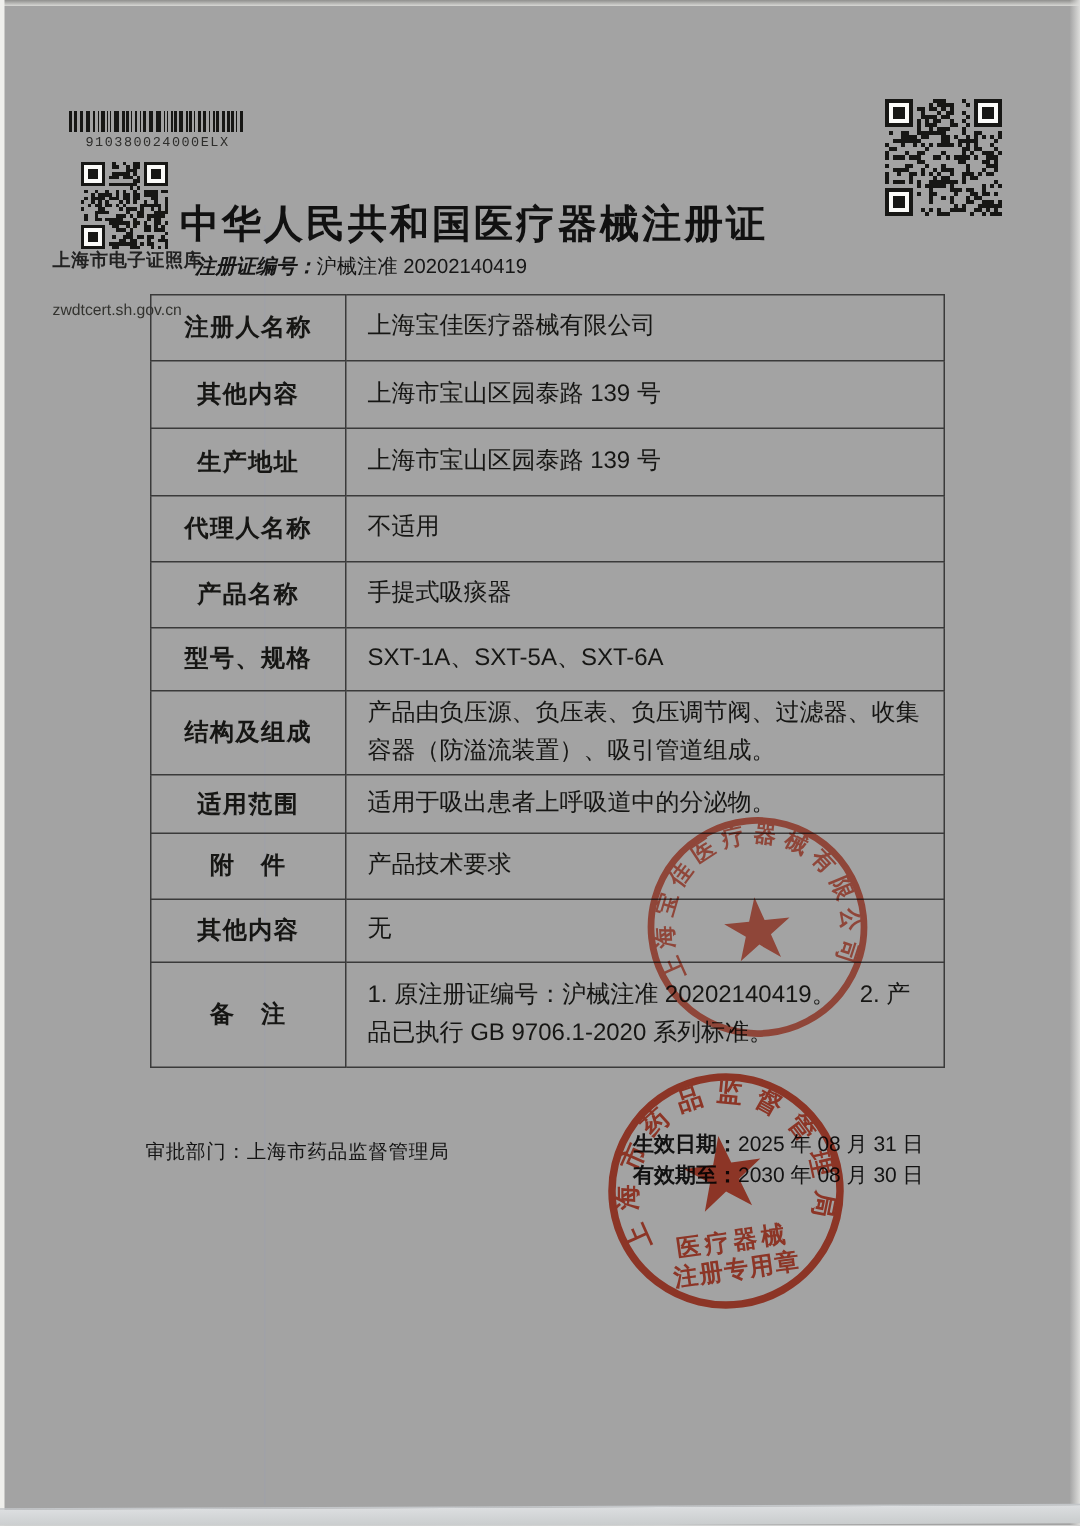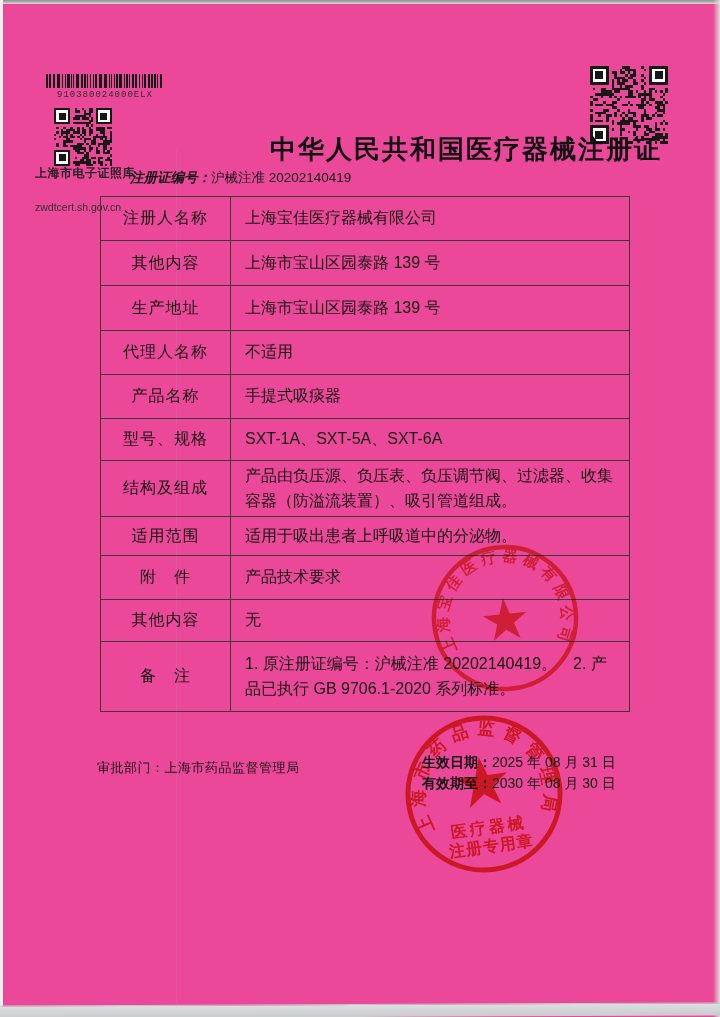--- a/index.html
+++ b/index.html
@@ -1,20 +1,20 @@
 <!DOCTYPE html>
 <html><head>
 <meta charset="utf-8">
 <style>
   * { margin:0; padding:0; box-sizing:border-box; }
   html,body { background:#e8e8e6; }
   body { font-family:"Liberation Sans","DejaVu Sans",sans-serif; }
   .page {
     position:relative; width:720px; height:1017px; margin:0 auto;
-    background:#ec4899; overflow:hidden; color:#1c1c1c;
+    background:#a3a3a3; overflow:hidden; color:#1c1c1c;
   }
   
   .scan-top { position:absolute; left:0; top:0; width:100%; height:4px;
     background:linear-gradient(to bottom,#8f8f8d,#d8d8d5); }
   .scan-bottom { position:absolute; left:-4px; right:-4px; bottom:0; height:13px;
     background:linear-gradient(to bottom,#dcdee0,#c9cccd);
     border-top:1px solid #c3c6c9; transform:rotate(-0.25deg); }
   .scan-right { position:absolute; right:0; top:0; bottom:0; width:7px;
     background:linear-gradient(to right,rgba(0,0,0,0),#dddddb); }
   .scan-left { position:absolute; left:0; top:0; bottom:0; width:3px; background:#efefec; }
@@ -26,31 +26,31 @@
   .barcode-number { position:absolute; left:40px; top:90px; width:130px;
     text-align:center; font-size:9px; letter-spacing:1px; color:#2e2e2c;
     font-family:"Liberation Mono","DejaVu Sans Mono",monospace; }
   .qr-left { position:absolute; left:54px; top:108px; width:58px; height:58px; }
   .elib-label { position:absolute; left:35px; top:165px; width:104px;
     font-size:12px; font-weight:bold; color:#222; letter-spacing:0.5px; }
   .elib-url { position:absolute; left:35px; top:181px; font-size:10.5px; color:#33332f;margin-top:20px; }
   .qr-right { position:absolute; left:590px; top:66px; width:78px; height:78px; }
 
   
-  .doc-title { position:absolute; left:132px; top:132px; width:530px;
-    text-align:right; font-size:26px; font-weight:900; letter-spacing:2px; color:#111; }
+  .doc-title { position:absolute; left:120px; top:132px; width:530px;
+    text-align:left; font-size:26px; font-weight:900; letter-spacing:2px; color:#111; }
   .cert-line { position:absolute; left:130px; top:169px; font-size:13.5px; color:#161616; }
   .cert-line .lbl { font-weight:bold;font-style:italic; }
 
   
   table.cert { position:absolute; left:100px; top:196px; width:530px;
     border-collapse:collapse; table-layout:fixed; }
   table.cert td { border:1px solid #3a3a3a; font-size:16px; color:#161614;
     vertical-align:middle; }
-  td.flabel { width:130px; text-align:center; font-weight:normal; padding:0 4px;
+  td.flabel { width:130px; text-align:center; font-weight:bold; padding:0 4px;
     letter-spacing:1px; }
   td.fvalue { padding:2px 10px 2px 14px; line-height:1.55; }
   tr.r1{height:44px} tr.r2{height:45px} tr.r3{height:45px} tr.r4{height:44px}
   tr.r5{height:46px} tr.r6{height:44px} tr.r7{height:42px} tr.r8{height:56px}
   tr.r9{height:39px} tr.r10{height:44px} tr.r11{height:42px} tr.r12{height:70px}
 
   
   .approval { position:absolute; left:97px; top:759px; font-size:13px;
     font-weight:normal; color:#141414; letter-spacing:0.5px; }
   .dates { position:absolute; left:422px; top:752px; font-size:14px;

